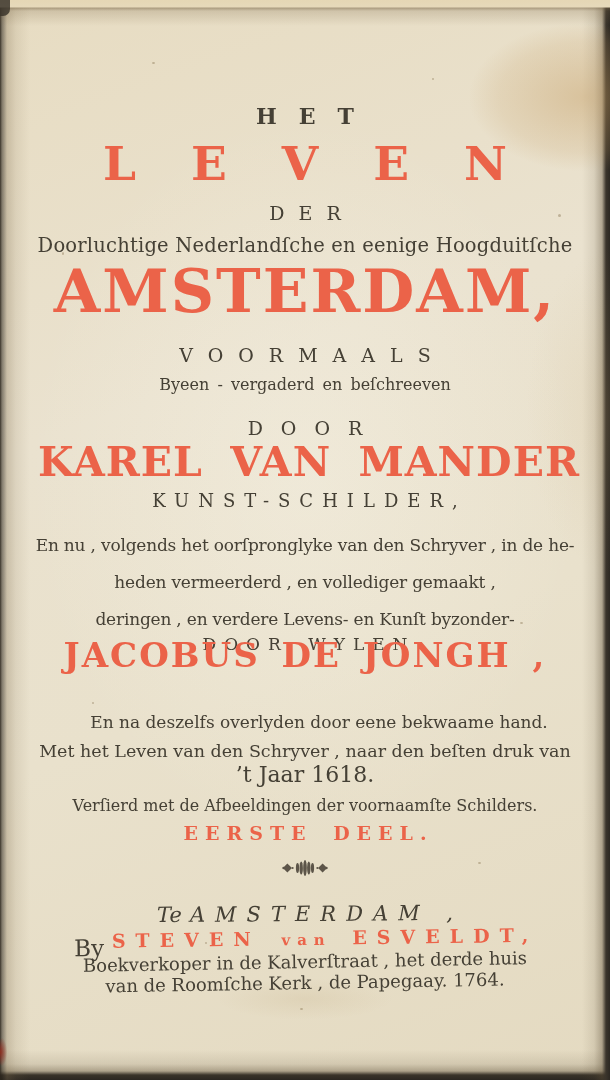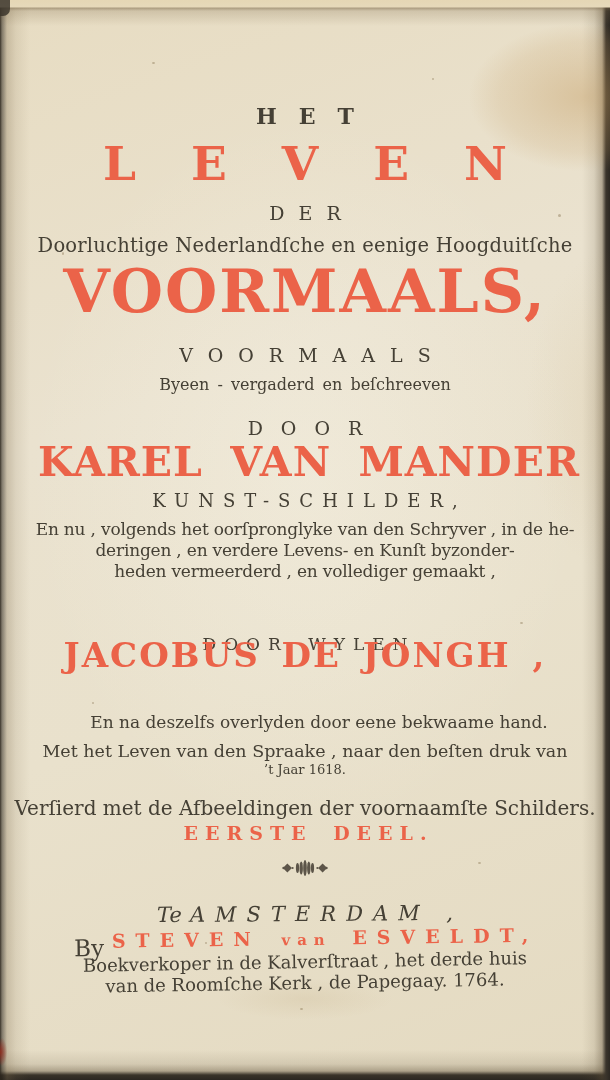--- a/index.html
+++ b/index.html
@@ -72,27 +72,27 @@
   .leven      { top: 136px; font-size: 47px; font-weight: bold; letter-spacing: 55px; margin-right: -55px; }
   .der        { top: 202px; font-size: 19px; letter-spacing: 14px; margin-right: -14px; }
   .subtitle   { top: 234px; font-size: 19.5px; letter-spacing: 0.2px; text-align: center; }
   .schilders  { top: 256px; font-size: 60px; font-weight: bold; letter-spacing: 2px; }
   .voormaals  { top: 344px; font-size: 19px; letter-spacing: 15px; margin-right: -15px; }
   .byeen      { top: 375px; font-size: 16px; word-spacing: 3px; }
   .door1      { top: 417px; font-size: 19px; letter-spacing: 18px; margin-right: -18px; }
   .karel      { top: 438px; font-size: 41px; font-weight: bold; word-spacing: 12px; letter-spacing: 1px; padding-left: 8px; }
   .kunst      { top: 490px; font-size: 18px; letter-spacing: 9px; margin-right: -9px; }
   .para       { top: 519px; font-size: 17px; line-height: 21px; letter-spacing: -0.2px; }
-  .para div   { white-space: nowrap; }
+  .para div   { white-space: nowrap; margin-top: 16px; }
   .doorwylen  { top: 634px; font-size: 17px; letter-spacing: 8px; margin-right: -8px; word-spacing: 6px; }
   .jacobus    { top: 635px; font-size: 34px; font-weight: bold; word-spacing: 8px; letter-spacing: 2px; }
   .overlyden  { top: 712px; font-size: 17px; margin-left: 28px; }
   .schryver1  { top: 741px; font-size: 17.5px; }
-  .schryver2  { top: 762px; font-size: 13px; }
-  .versierd   { top: 796px; font-size: 20px; }
+  .schryver2  { top: 762px; font-size: 22px; }
+  .versierd   { top: 796px; font-size: 16px; }
   .eerstedeel { top: 822px; font-size: 19px; font-weight: bold; letter-spacing: 7px; margin-right: -7px; word-spacing: 7px; }
   .ornament   { top: 858px; }
   .teamsterdam{ top: 902px; font-size: 21px; font-style: italic; transform: rotate(-0.4deg); }
   .teamsterdam .caps { letter-spacing: 10px; margin-right: -10px; margin-left: 8px; }
   .byline     { top: 926px; font-size: 20px; transform: rotate(-0.8deg); }
   .byline .by { position: absolute; left: 74px; top: 6px; color: var(--black-ink, #454035); font-size: 23px; }
   .byline .pub { font-weight: bold; letter-spacing: 10px; margin-right: -10px; word-spacing: 4px; margin-left: 30px; font-size: 19px; }
   .byline .van { font-size: 15px; font-weight: bold; letter-spacing: 7px; text-align: center; }
   .addr1      { top: 951px; font-size: 18px; transform: rotate(-1deg); }
   .addr2      { top: 972px; font-size: 18px; transform: rotate(-1deg); }
@@ -111,37 +111,37 @@
 <div class="speck" style="left:520px; top:622px; width:3px; height:2px;"></div>
 <div class="speck" style="left:92px;  top:702px; width:2px; height:2px;"></div>
 <div class="speck" style="left:478px; top:862px; width:3px; height:2px;"></div>
 <div class="speck" style="left:205px; top:942px; width:2px; height:2px;"></div>
 <div class="speck" style="left:300px; top:1008px; width:3px; height:2px;"></div>
 
 <div class="line het">HET</div>
 <div class="line leven red">LEVEN</div>
 <div class="line der">DER</div>
 <div class="line subtitle">Doorluchtige Nederlandſche en eenige Hoogduitſche</div>
-<div class="line schilders red">VOORMAALS,</div>
+<div class="line schilders red">AMSTERDAM,</div>
 <div class="line voormaals">VOORMAALS</div>
 <div class="line byeen">Byeen - vergaderd en beſchreeven</div>
 <div class="line door1">DOOR</div>
 <div class="line karel red">KAREL VAN MANDER</div>
 <div class="line kunst">KUNST-SCHILDER,</div>
 
 <div class="line para">
   <div>En nu , volgends het oorſpronglyke van den Schryver , in de he-</div>
+  <div>heden vermeerderd , en vollediger gemaakt ,</div>
   <div>deringen , en verdere Levens- en Kunſt byzonder-</div>
-  <div>heden vermeerderd , en vollediger gemaakt ,</div>
 </div>
 
 <div class="line doorwylen">DOOR WYLEN</div>
 <div class="line jacobus red">JACOBUS DE JONGH ,</div>
 <div class="line overlyden">En na deszelfs overlyden door eene bekwaame hand.</div>
-<div class="line schryver1">Met het Leven van den Spraake , naar den beſten druk van</div>
+<div class="line schryver1">Met het Leven van den Schryver , naar den beſten druk van</div>
 <div class="line schryver2">’t Jaar 1618.</div>
 <div class="line versierd">Verſierd met de Afbeeldingen der voornaamſte Schilders.</div>
 <div class="line eerstedeel red">EERSTE DEEL.</div>
 
 <div class="line ornament">
   <svg class="orn-svg" width="46" height="22" viewBox="0 0 46 22">
     <g fill="#4a4338" opacity="0.88">
       <rect x="2.2" y="6.8" width="6.4" height="6.4" transform="rotate(45 5.4 10)"></rect>
       <circle cx="1.6" cy="10" r="1.3"></circle>
       <circle cx="10.6" cy="10" r="1.1"></circle>

